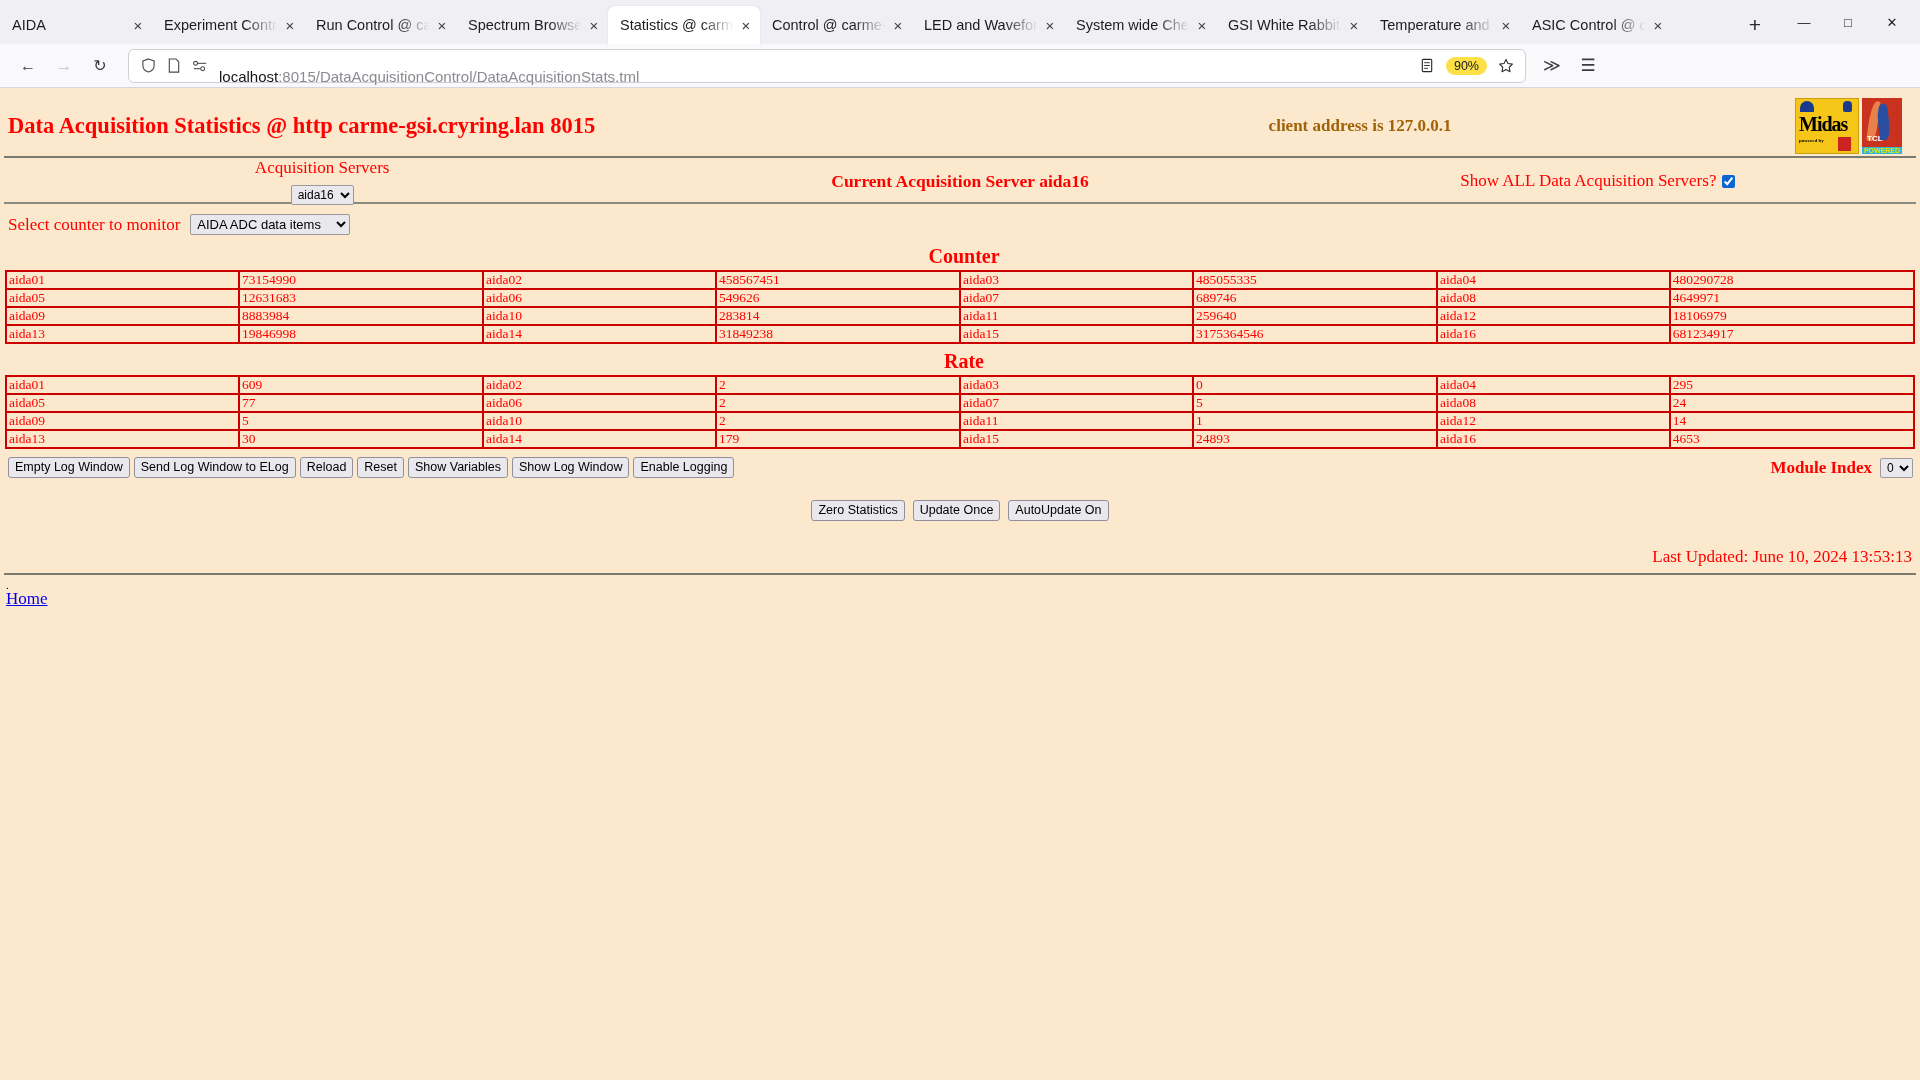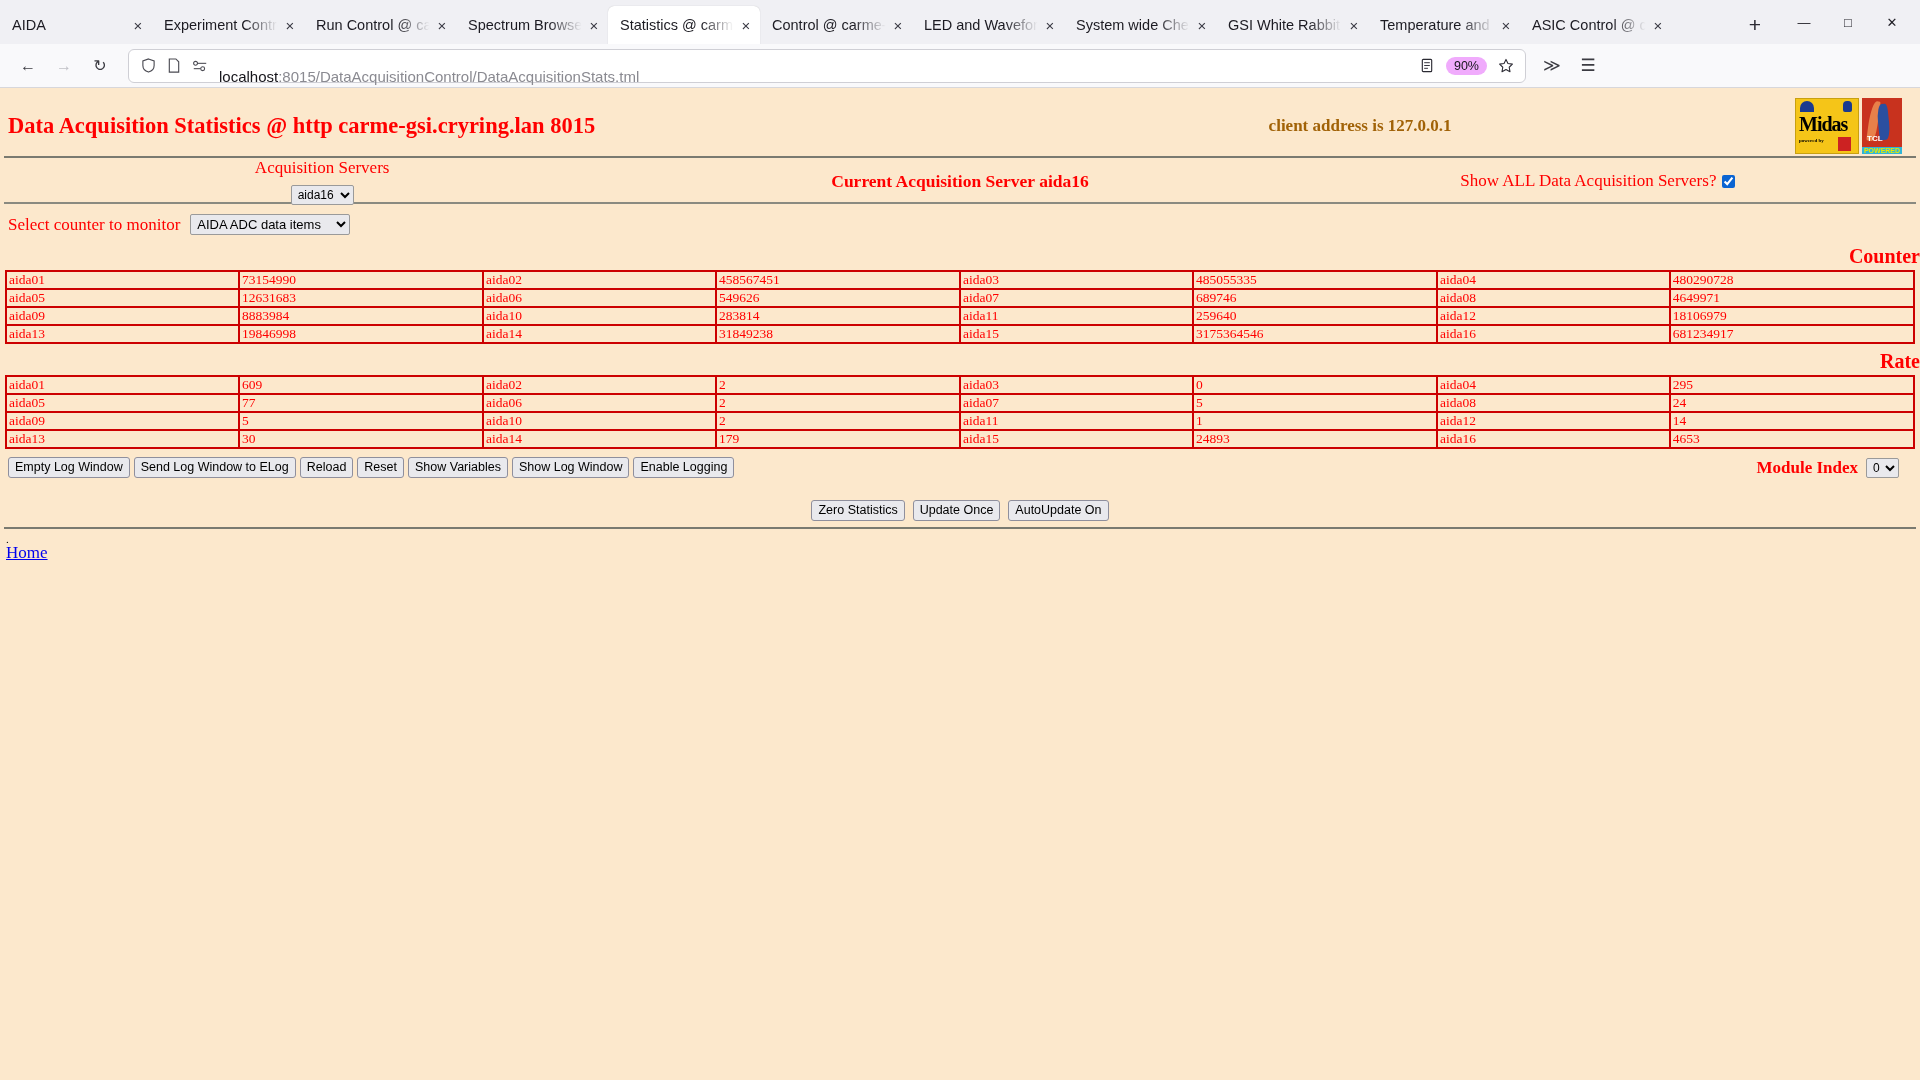--- a/index.html
+++ b/index.html
@@ -152,21 +152,21 @@
     color: #8a8a91;
     padding-left: 6px;
     white-space: nowrap;
     overflow: hidden;
     margin-top: 22px;
   }
   .url-text b { color: #15141a; font-weight: 400; }
   .zoom-pill {
     font-size: 12.5px;
     color: #15141a;
-    background: #f0abfc;
+    background: #fde047;
     border-radius: 10px;
     padding: 2px 8px;
     margin: 0 6px;
     flex: 0 0 auto;
   }
   .right-icons { display: flex; align-items: center; flex: 0 0 auto; }
   .right-icons .navbtn { font-size: 17px; }
 
   
   .page {
@@ -268,21 +268,21 @@
   .row-counter-sel {
     display: flex;
     align-items: center;
     gap: 10px;
     padding: 6px 8px 4px 8px;
     font-size: 17px;
     color: #ff0000;
   }
 
   .tbl-title {
-    text-align: right;
+    text-align: center;
     font-size: 20px;
     font-weight: bold;
     color: #ff0000;
     margin: 6px 0 2px 8px;
   }
 
   table.stats {
     width: calc(100% - 10px);
     margin: 0 5px;
     border-collapse: collapse;
@@ -299,21 +299,21 @@
     padding: 0 2px;
     overflow: hidden;
     white-space: nowrap;
   }
   table.stats td.name { width: 12.2%; }
   table.stats td.val  { width: 12.8%; }
 
   .btnrow {
     display: flex;
     align-items: flex-end;
-    padding: 8px 15px 0 8px;
+    padding: 8px 1px 0 8px;
   }
   .btns { display: flex; gap: 4px; flex: 1 1 auto; }
   button.win {
     font-family: "Liberation Sans", sans-serif;
     font-size: 12.5px;
     background: #e9e9ed;
     border: 1px solid #8f8f9d;
     border-radius: 3px;
     padding: 2px 6px;
     color: #000;
@@ -676,20 +676,21 @@
         <select class="sel" id="module-select"><option value="0">0</option><option value="1">1</option><option value="2">2</option><option value="3">3</option></select>
       </div>
     </div>
 
     <div class="centerbtns" id="action-buttons">
         <button class="win">Zero Statistics</button>
         <button class="win">Update Once</button>
         <button class="win">AutoUpdate On</button>
       </div>
 
+    <div class="lastupd">Last Updated: June 10, 2024 13:53:13</div>
 
     <hr class="hr">
 
     <div class="footer-dot">.</div>
     <a href="#" class="home">Home</a>
 
   </div>
 </div>
 
 </body></html>

